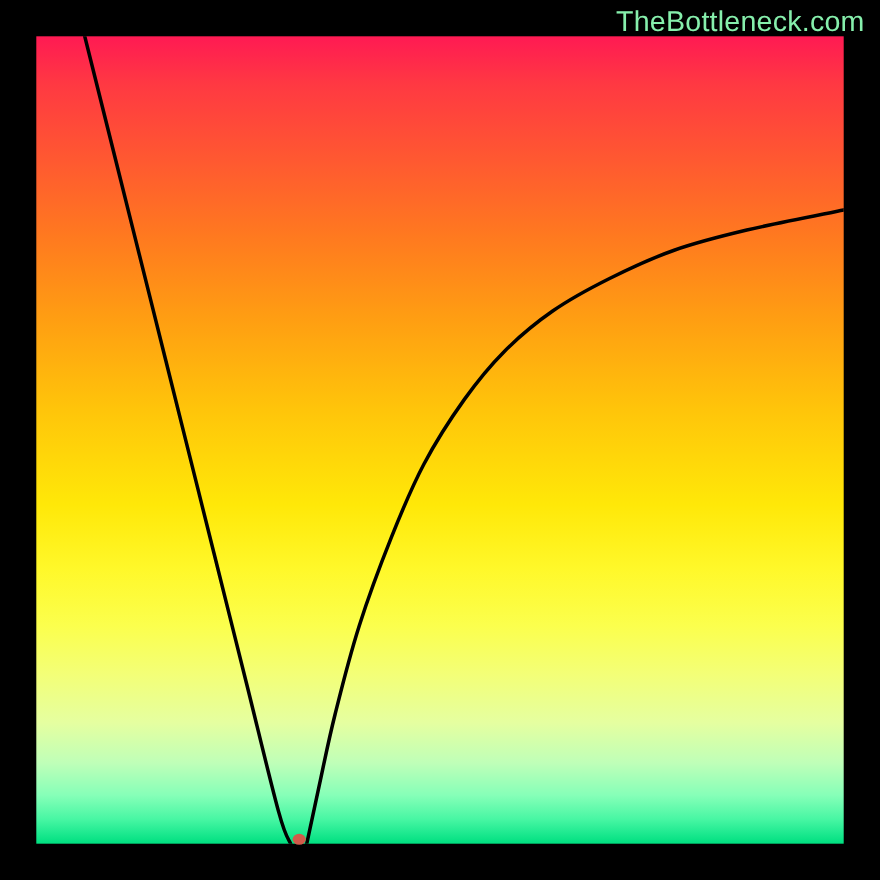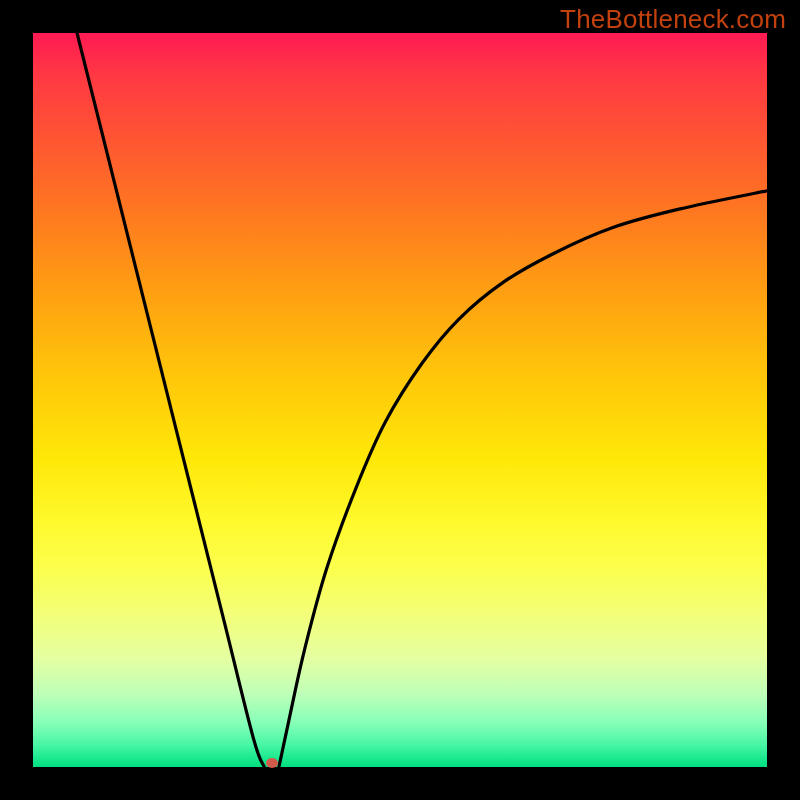--- a/index.html
+++ b/index.html
@@ -16,21 +16,21 @@
     width: 800px;
     height: 800px;
     background: #000;
   }
   .watermark {
     position: absolute;
     top: 4px;
     right: 14px;
     font-size: 26px;
     font-weight: 500;
-    color: #c2410c;
+    color: #86efac;
     letter-spacing: 0.2px;
   }
   .plot-area {
     position: absolute;
     left: 33px;
     top: 33px;
     width: 734px;
     height: 734px;
     background: linear-gradient(
       to bottom,

